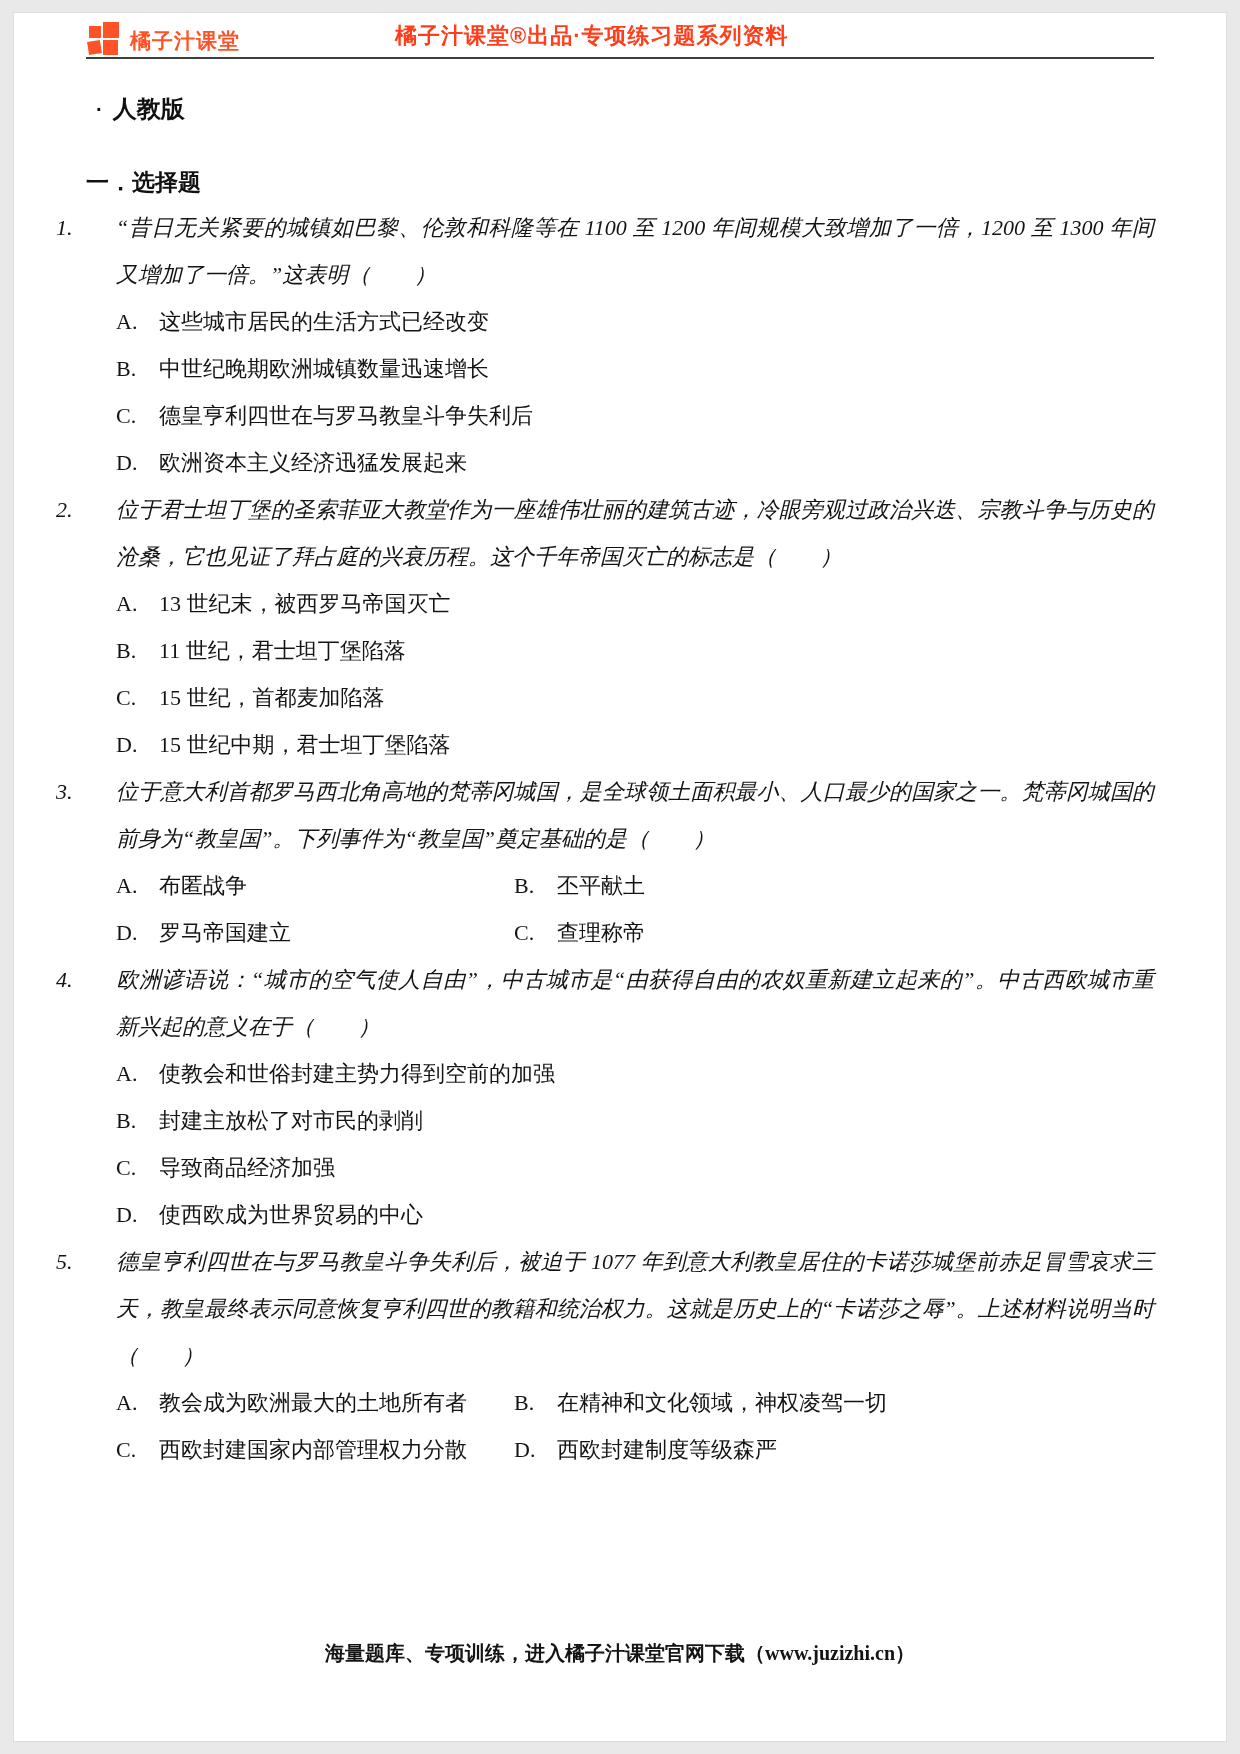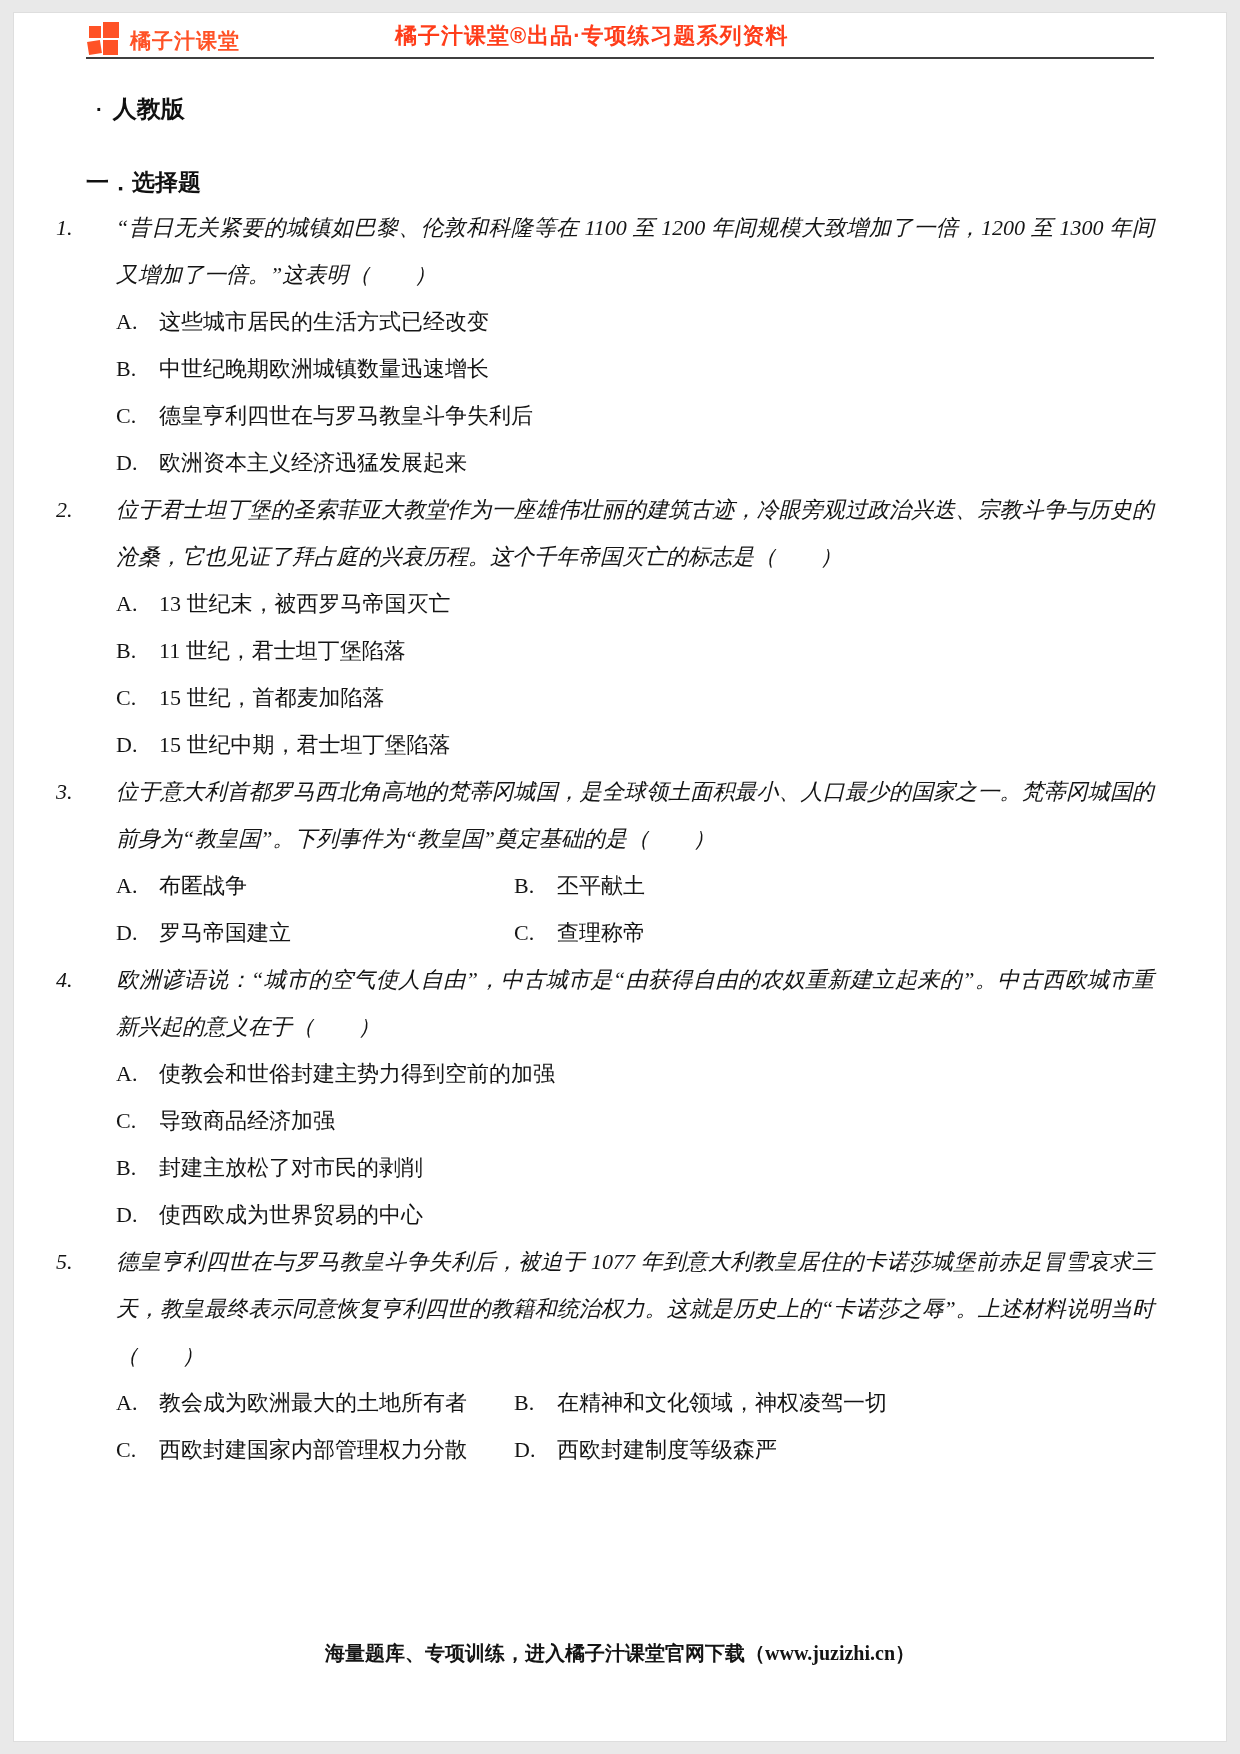--- a/index.html
+++ b/index.html
@@ -139,22 +139,22 @@
           <div class="option"><span class="olabel">A.</span><span>布匿战争</span></div>
           <div class="option"><span class="olabel">B.</span><span>丕平献土</span></div>
           <div class="option"><span class="olabel">D.</span><span>罗马帝国建立</span></div>
           <div class="option"><span class="olabel">C.</span><span>查理称帝</span></div>
         </div>
       </div>
       <div class="question">
         <div class="stem stem-wrap"><span class="qnum">4.</span><span>欧洲谚语说：“城市的空气使人自由”，中古城市是“由获得自由的农奴重新建立起来的”。中古西欧城市重新兴起的意义在于（　　）</span></div>
         <div class="options">
           <div class="option"><span class="olabel">A.</span><span>使教会和世俗封建主势力得到空前的加强</span></div>
+          <div class="option"><span class="olabel">B.</span><span>封建主放松了对市民的剥削</span></div>
           <div class="option"><span class="olabel">C.</span><span>导致商品经济加强</span></div>
-          <div class="option"><span class="olabel">B.</span><span>封建主放松了对市民的剥削</span></div>
           <div class="option"><span class="olabel">D.</span><span>使西欧成为世界贸易的中心</span></div>
         </div>
       </div>
       <div class="question">
         <div class="stem stem-wrap"><span class="qnum">5.</span><span>德皇亨利四世在与罗马教皇斗争失利后，被迫于 1077 年到意大利教皇居住的卡诺莎城堡前赤足冒雪哀求三天，教皇最终表示同意恢复亨利四世的教籍和统治权力。这就是历史上的“卡诺莎之辱”。上述材料说明当时（　　）</span></div>
         <div class="options cols2">
           <div class="option"><span class="olabel">A.</span><span>教会成为欧洲最大的土地所有者</span></div>
           <div class="option"><span class="olabel">B.</span><span>在精神和文化领域，神权凌驾一切</span></div>
           <div class="option"><span class="olabel">C.</span><span>西欧封建国家内部管理权力分散</span></div>
           <div class="option"><span class="olabel">D.</span><span>西欧封建制度等级森严</span></div>

